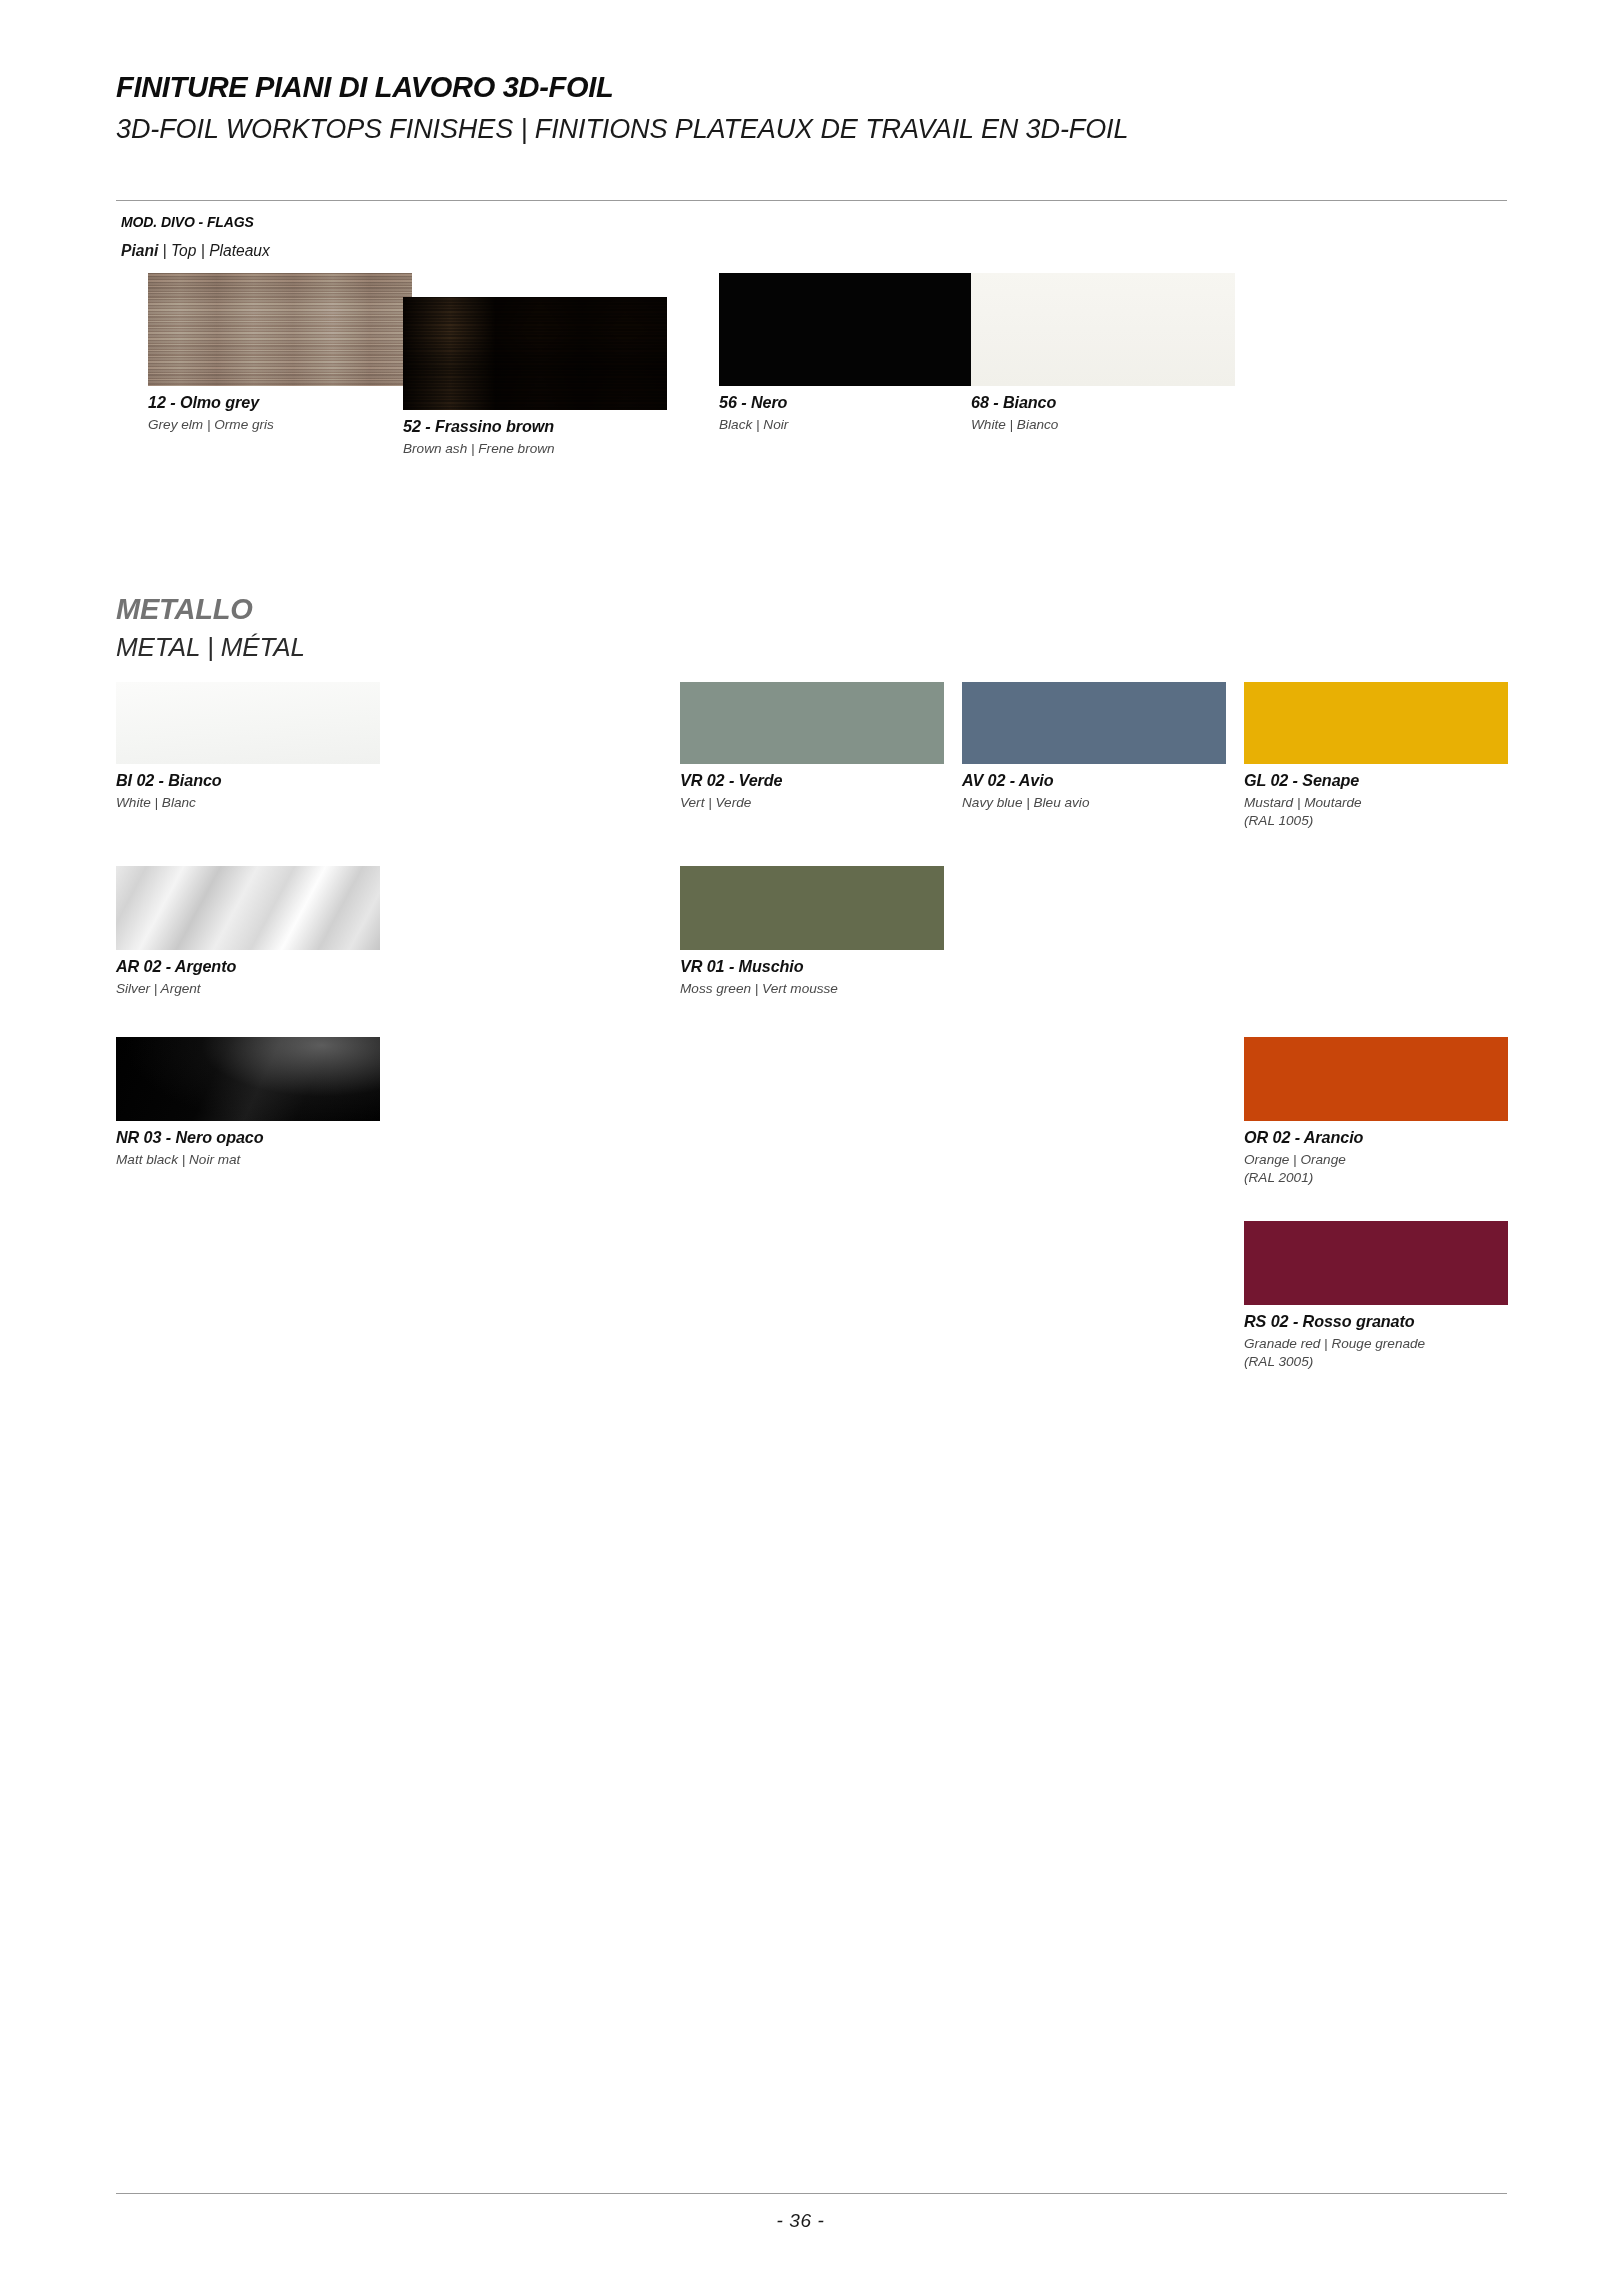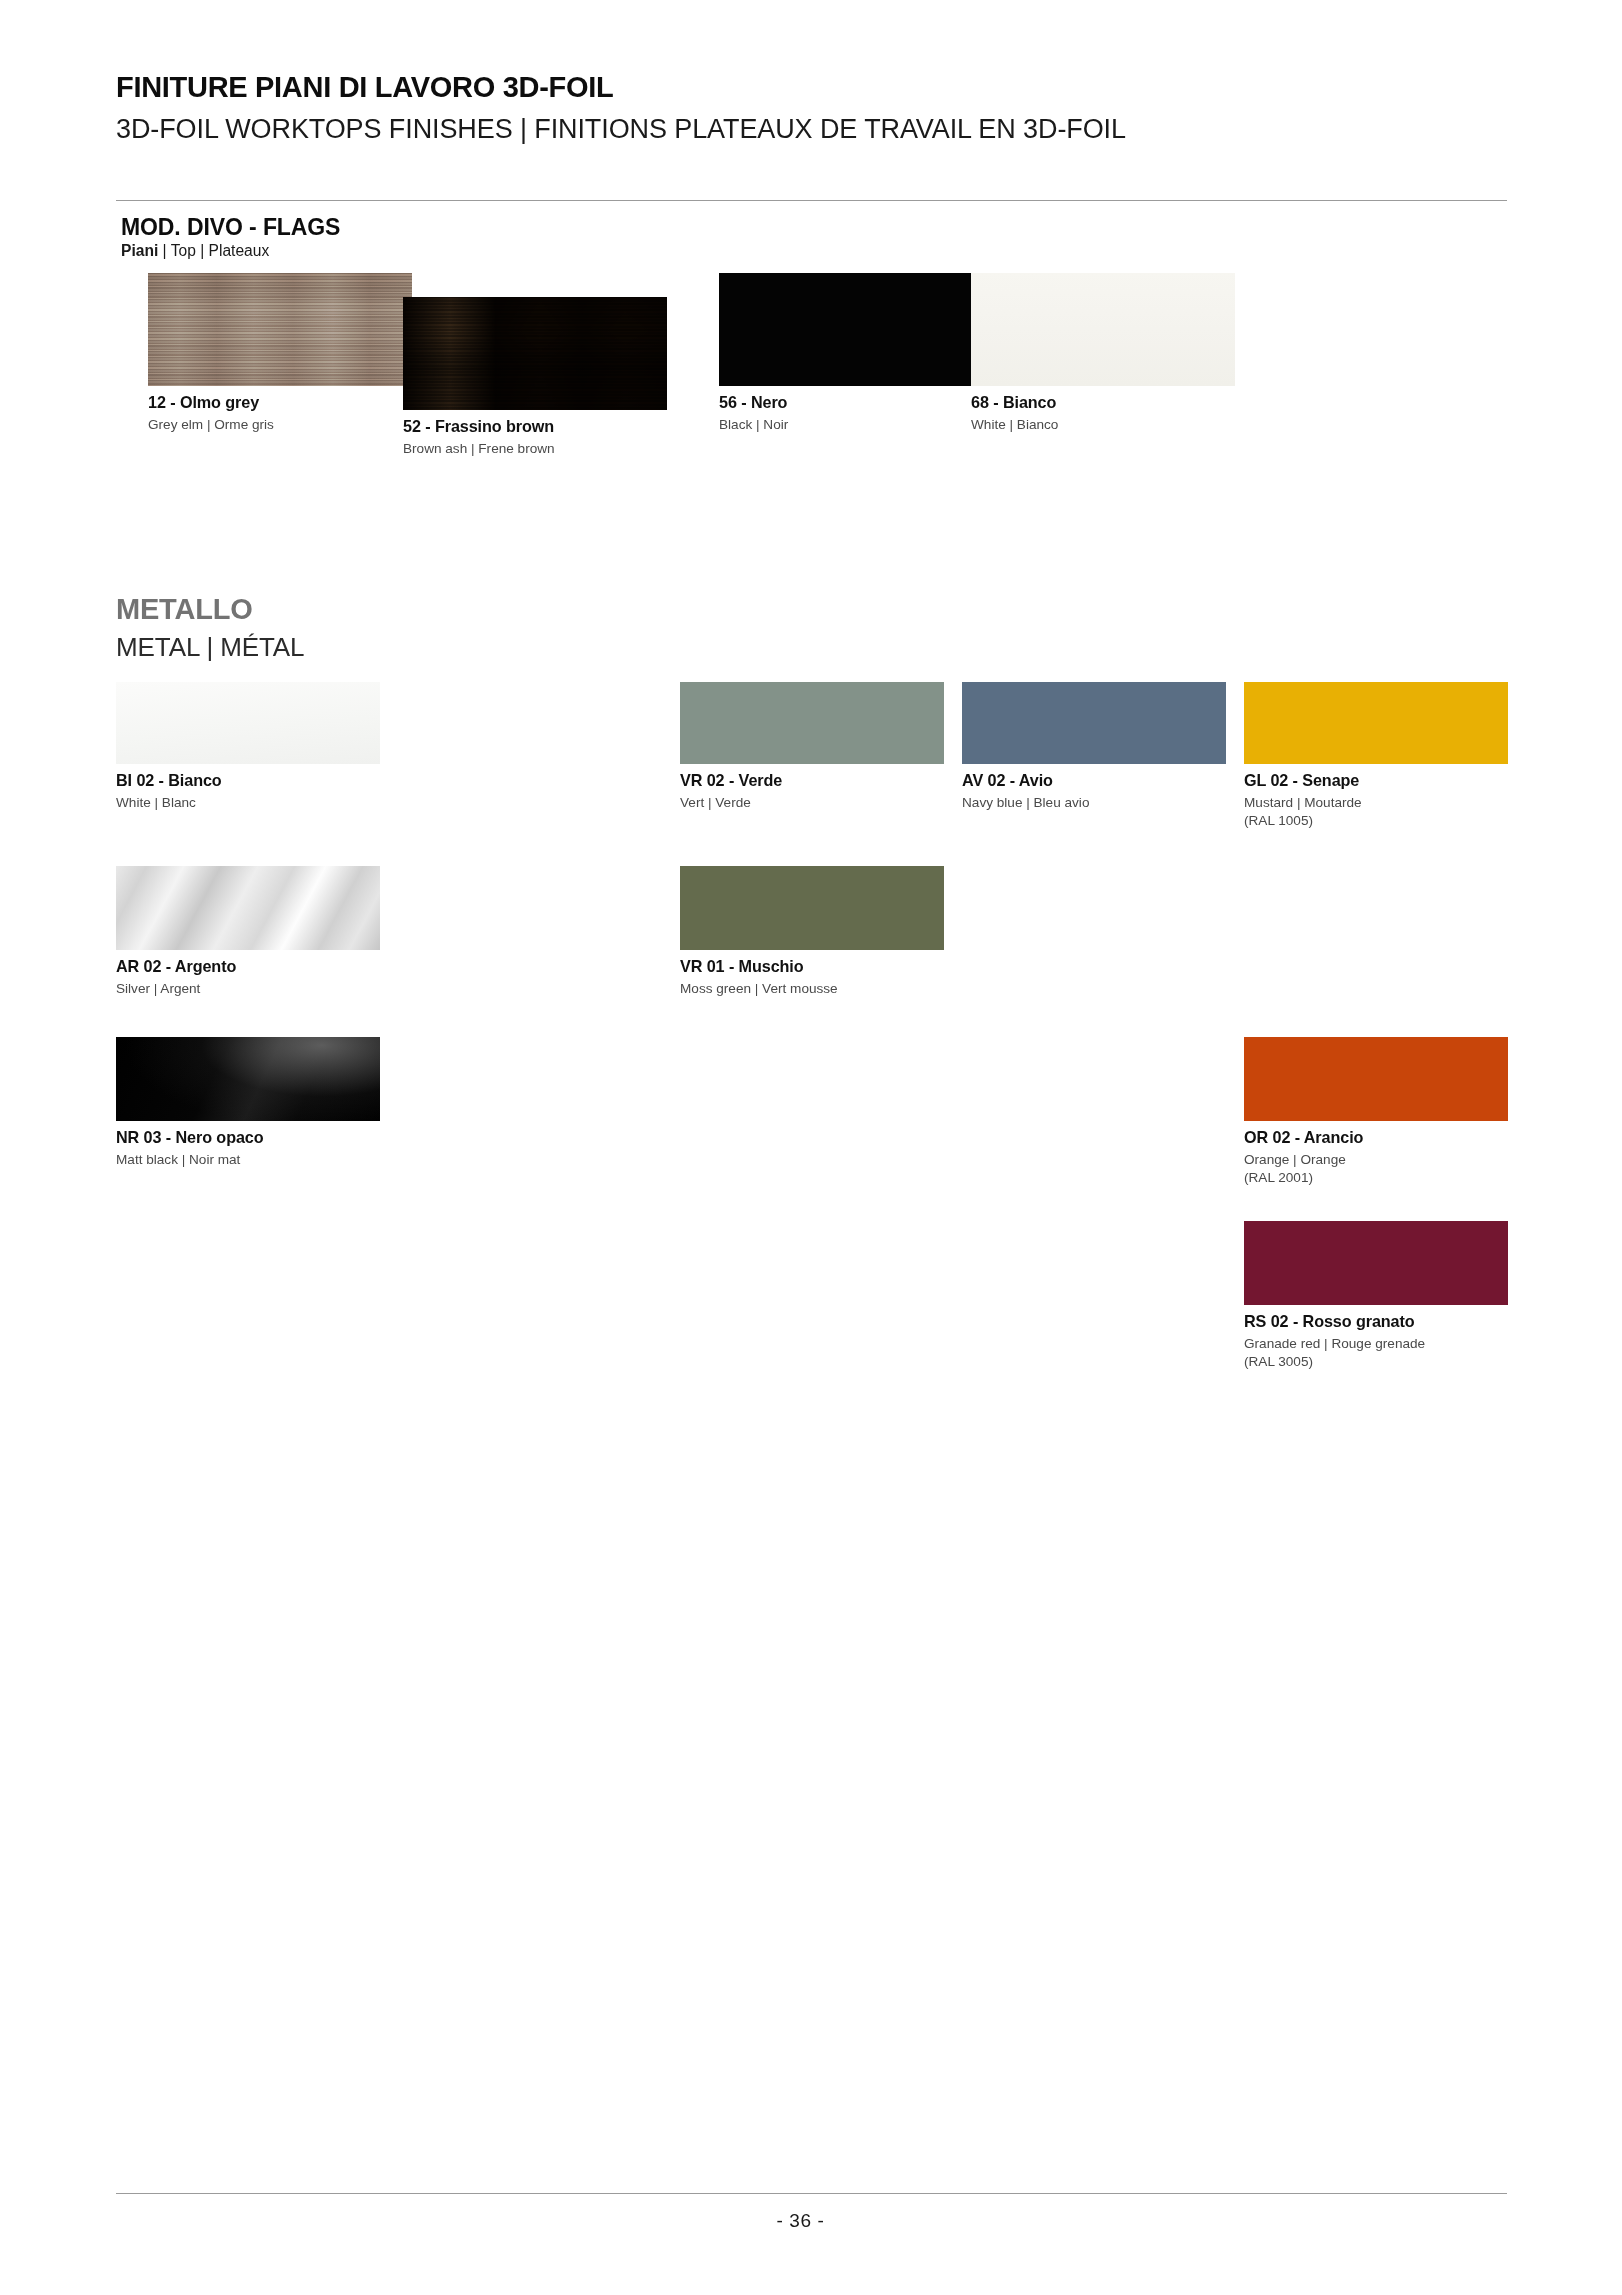--- a/index.html
+++ b/index.html
@@ -13,20 +13,21 @@
     -webkit-font-smoothing: antialiased;
   }
   .page {
     position: relative;
     width: 1623px;
     height: 2295px;
     background: #ffffff;
     box-sizing: border-box;
     padding: 0;
     overflow: hidden;
+    font-style: italic;
   }
 
   
   .header {
     position: absolute;
     left: 116px;
     top: 70px;
     width: 1391px;
   }
   .header-title {
@@ -53,21 +54,21 @@
     width: 1391px;
     height: 0.6px;
     background: #9b9b9b;
   }
 
   
   .sec-divo-title {
     position: absolute;
     left: 121px;
     top: 214px;
-    font-size: 23px;
+    font-size: 14px;
     font-weight: bold;
     letter-spacing: -0.1px;
     color: #0d0d0d;
     text-align: center;
   }
   .sec-divo-sub {
     position: absolute;
     left: 121px;
     top: 242px;
     font-size: 15.6px;

